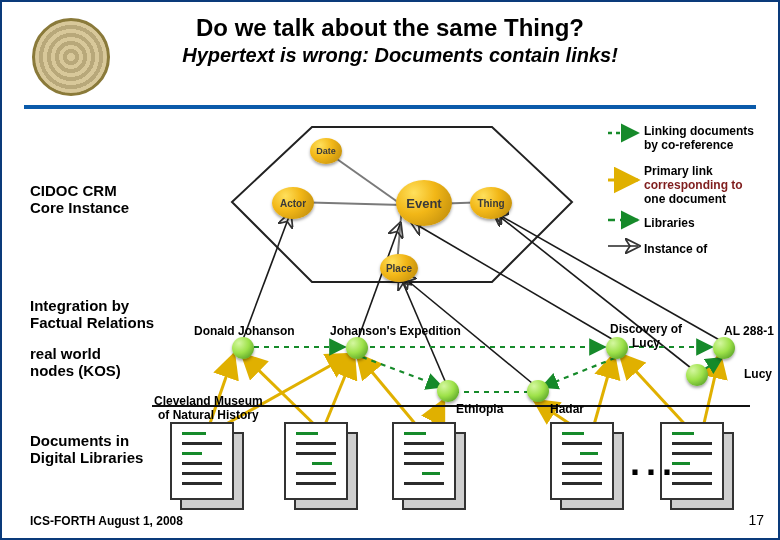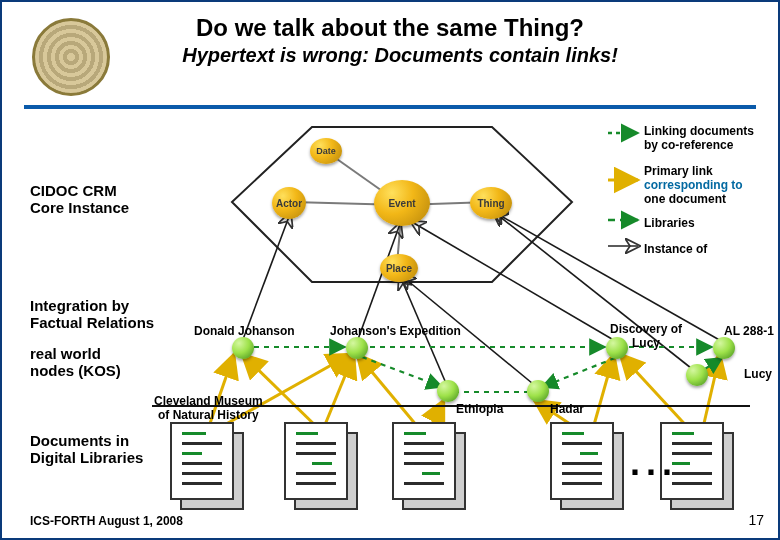--- a/index.html
+++ b/index.html
@@ -6,21 +6,21 @@
   body { width: 780px; height: 540px; background: #fff; font-family: Arial, sans-serif; position: relative; overflow: hidden; border: 2px solid #0a3a7a; }
   .title-block { text-align: center; padding-top: 12px; }
   .title { font-size: 24px; font-weight: bold; }
   .subtitle { font-size: 20px; font-style: italic; font-weight: bold; margin-top: 2px; margin-left: 20px; }
   .logo { position: absolute; left: 30px; top: 16px; width: 78px; height: 78px; border: 3px solid #8a7a3a; border-radius: 50%; background: repeating-radial-gradient(circle, #d8c89a 0 4px, #b8a87a 4px 8px); }
   .titlerule { position: absolute; left: 22px; right: 22px; top: 103px; height: 4px; background: #0a5aaa; }
   svg.canvas { position: absolute; left: 0; top: 0; width: 780px; height: 540px; pointer-events: none; }
   .abs { position: absolute; }
   .labelbox { font-size: 15px; font-weight: bold; line-height: 1.15; }
   .legend { font-size: 12px; font-weight: bold; line-height: 1.18; }
-  .legend .y { color: #0369a1; }
+  .legend .y { color: #7f1d1d; }
   .nodelabel { font-size: 12px; font-weight: bold; text-align: center; white-space: nowrap; padding-left: 32px; }
   .footer { position: absolute; left: 28px; bottom: 10px; font-size: 12px; font-weight: bold; }
   .pageno { position: absolute; right: 14px; bottom: 10px; font-size: 14px; }
   .ellipsis { position: absolute; font-size: 36px; font-weight: bold; letter-spacing: 6px; }
   .ontonode { position: absolute; border-radius: 50%; background: radial-gradient(circle at 32% 28%, #ffe05c 0%, #f2b717 42%, #b5840a 100%); box-shadow: 0 2px 3px rgba(0,0,0,.35); display: flex; align-items: center; justify-content: center; font-size: 10px; font-weight: bold; color: #3a3a3a; }
   .realnode { position: absolute; width: 22px; height: 22px; border-radius: 50%; background: radial-gradient(circle at 32% 28%, #d4f7a0 0%, #9ee24a 45%, #3e8a1a 100%); box-shadow: 0 2px 3px rgba(0,0,0,.35); }
   .docstack { position: absolute; width: 74px; height: 88px; }
   .docstack .sheet { position: absolute; width: 64px; height: 78px; background: #fff; border: 2px solid #333; }
   .docstack .back  { left: 10px; top: 10px; background: #cfcfcf; }
   .docstack .front { left: 0; top: 0; }
@@ -116,22 +116,22 @@
     <line x1="695" y1="372" x2="720" y2="356" marker-end="url(#arr-green)"></line>
     <line x1="452" y1="390" x2="525" y2="390"></line>
     <line x1="613" y1="356" x2="540" y2="385" marker-end="url(#arr-green)"></line>
     <line x1="360" y1="355" x2="440" y2="385" marker-end="url(#arr-green)"></line>
   </g>
 
   <line x1="150" y1="404" x2="748" y2="404" stroke="#111" stroke-width="2"></line>
 </svg>
 
 <div class="ontonode" style="left: 308px; top: 136px; width: 32px; height: 26px; font-size: 9px; white-space: pre-line;">Date</div>
-<div class="ontonode" style="left: 270px; top: 185px; width: 34px; height: 32px; white-space: pre-line;">Actor</div>
-<div class="ontonode" style="left: 372px; top: 178px; width: 56px; height: 46px; font-size: 10px; white-space: pre-line;">Event</div>
+<div class="ontonode" style="left: 270px; top: 185px; width: 42px; height: 32px; white-space: pre-line;">Actor</div>
+<div class="ontonode" style="left: 394px; top: 178px; width: 56px; height: 46px; font-size: 13px; white-space: pre-line;">Event</div>
 <div class="ontonode" style="left: 468px; top: 185px; width: 42px; height: 32px; white-space: pre-line;">Thing</div>
 <div class="ontonode" style="left: 378px; top: 252px; width: 38px; height: 28px; white-space: pre-line;">Place</div>
 
 <div class="realnode" style="left:230px; top:335px;"></div>
 <div class="abs nodelabel" style="left: 160px; top: 322px; white-space: pre-line;">Donald Johanson</div>
 <div class="realnode" style="left:344px; top:335px;"></div>
 <div class="abs nodelabel" style="left: 296px; top: 322px; white-space: pre-line;">Johanson's Expedition</div>
 <div class="realnode" style="left:604px; top:335px;"></div>
 <div class="abs nodelabel" style="left:576px; top:320px; white-space:pre-line;">Discovery of
 Lucy</div>

